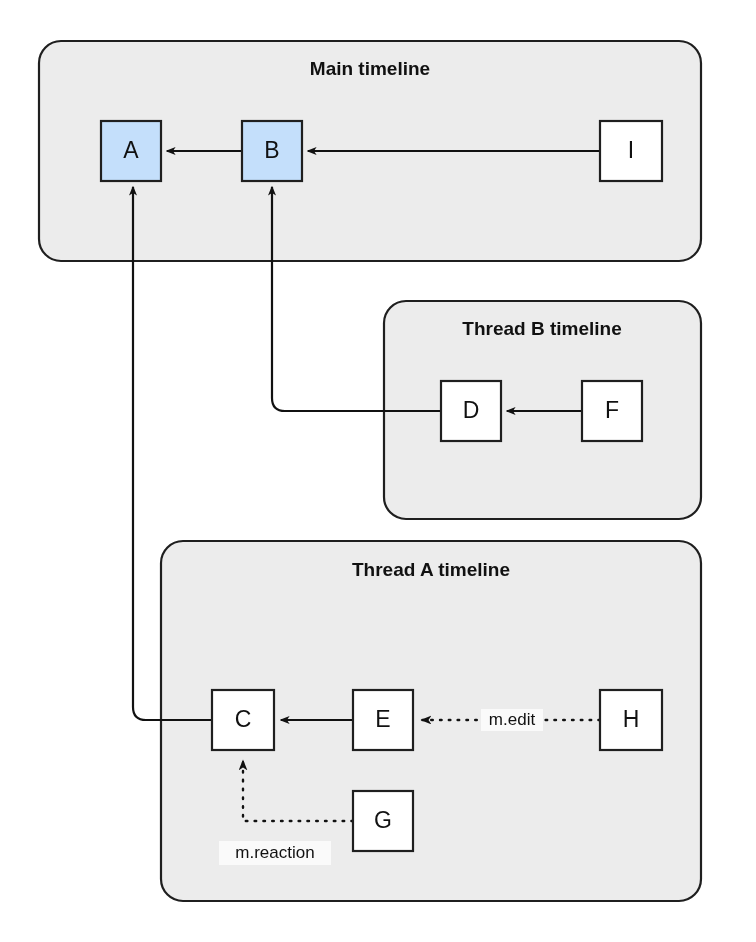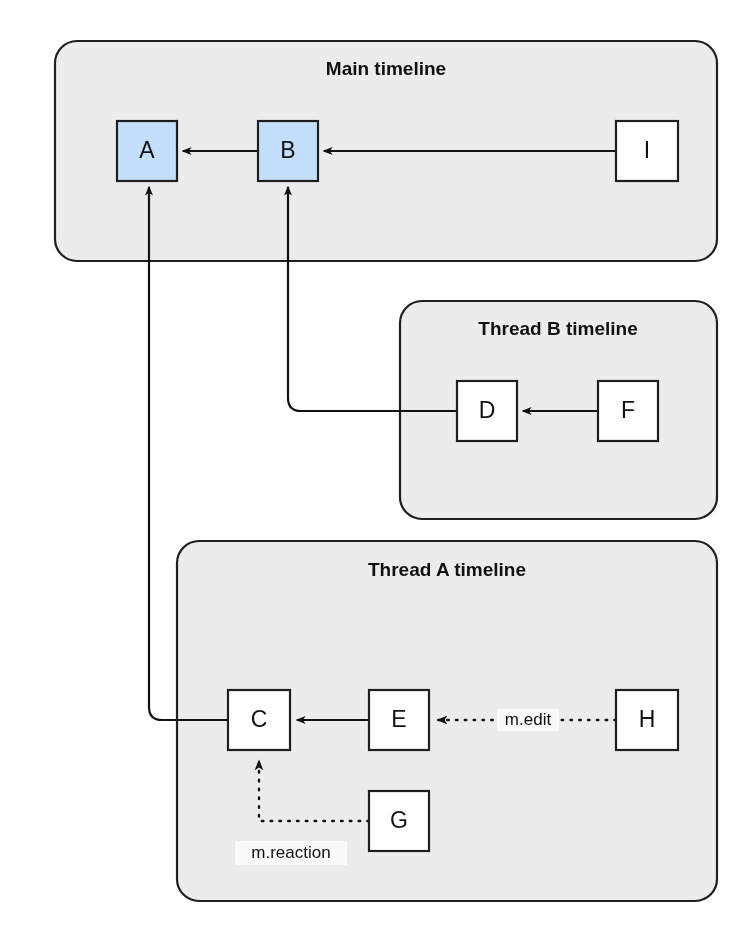--- a/index.html
+++ b/index.html
@@ -9,21 +9,21 @@
   }
   body {
     width: 756px;
     height: 942px;
     font-family: "Liberation Sans", sans-serif;
     position: relative;
     overflow: hidden;
   }
   #canvas {
     position: absolute;
-    left: 16px; top: 0;
+    left: 0; top: 0;
     width: 608px;
     height: 942px;
     text-align: center;
   }
   svg.diagram {
     position: absolute;
     left: 0; top: 0;
     width: 756px;
     height: 942px;
   }

